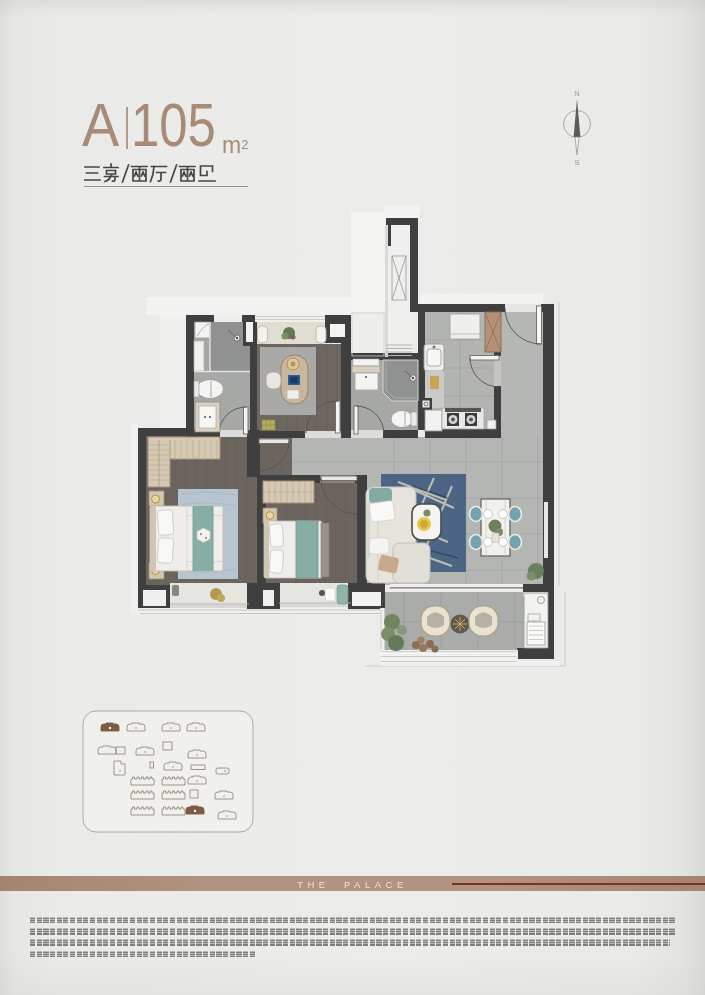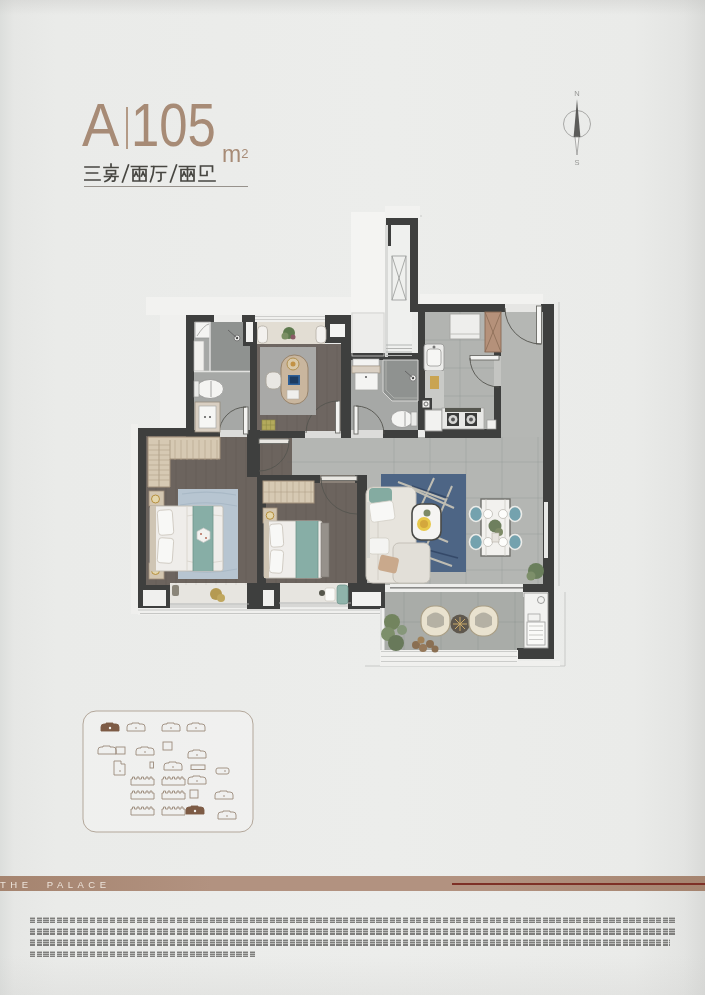--- a/index.html
+++ b/index.html
@@ -14,21 +14,21 @@
 <div class="abs" style="left:0;top:0;width:705px;height:995px;background:linear-gradient(180deg,rgba(195,195,193,0.35) 0%,rgba(255,255,255,0) 1.5%,rgba(255,255,255,0) 96%,rgba(205,205,203,0.25) 100%);"></div>
 
 <div class="abs" style="left:82px;top:92px;color:#a78b76;">
 
   <span class="abs" style="left:0;top:0;font-size:62px;line-height:1.05;transform:scaleX(0.9);transform-origin:left top;">A</span>
 
   <span class="abs" style="left:44px;top:15px;width:1.5px;height:42px;background:#b39a86;"></span>
 
   <span class="abs" style="left:49px;top:0;font-size:62px;line-height:1.05;transform:scaleX(0.82);transform-origin:left top;">105</span>
 
-  <span class="abs" style="left:140px;top:49px;font-size:23px;">m<sup style="font-size:13px;vertical-align:4px;">2</sup></span>
+  <span class="abs" style="left:140px;top:40px;font-size:23px;">m<sup style="font-size:13px;vertical-align:4px;">2</sup></span>
 </div>
 
 <svg class="abs" style="left:84px;top:163px;" width="134" height="21" viewBox="0 0 134 21">
 <g stroke="#474641" stroke-width="1.7" fill="none" stroke-linecap="square">
 
   <path d="M1 4 H15 M2.5 10 H13.5 M0.5 17 H16"></path>
 
   <path d="M27 1 V3 M20 4.5 H34 M22.5 7.5 H31.5 M22.5 7.5 V11 H31.5 V7.5 M20.5 13.5 H34 M27.5 11 V13.5 M26.5 13.5 Q26 16.5 21 18.5 M31 13.5 V16.5 Q31 18.2 28.5 18.2"></path>
 
   <path d="M44.5 2 L38.5 19"></path>
@@ -601,18 +601,18 @@
   <circle cx="115" cy="103" r="1.2" fill="#f5f3f0"></circle>
   <use href="#bld" x="138" y="103"></use>
       <circle cx="147" cy="108" r="0.8" fill="#9b8a7b"></circle>
   </g>
 </svg>
 
 <div class="abs" style="left:0;top:876px;width:705px;height:15px;background:linear-gradient(90deg,#a5846f 0%,#b29280 30%,#b29280 70%,#a5846f 100%);"></div>
 
 <div class="abs" style="left:452px;top:883px;width:253px;height:2px;background:#7e3026;"></div>
 
-<div class="abs" style="left:0;top:878.5px;width:705px;text-align:left;font-size:9.5px;letter-spacing:4.5px;color:#ece3da;">THE&nbsp;&nbsp;PALACE</div>
+<div class="abs" style="left:0;top:878.5px;width:705px;text-align:center;font-size:9.5px;letter-spacing:4.5px;color:#ece3da;">THE&nbsp;&nbsp;PALACE</div>
 
 <div class="abs" style="left:30px;top:917px;width:646px;height:6.4px;background:repeating-linear-gradient(180deg,rgba(234,235,233,0.55) 0,rgba(234,235,233,0.55) 1px,rgba(0,0,0,0) 1px,rgba(0,0,0,0) 2.2px),repeating-linear-gradient(90deg,#7e7e7c 0,#7e7e7c 5.2px,rgba(0,0,0,0) 5.2px,rgba(0,0,0,0) 6.66px);"></div>
 <div class="abs" style="left:30px;top:928.2px;width:646px;height:6.4px;background:repeating-linear-gradient(180deg,rgba(234,235,233,0.55) 0,rgba(234,235,233,0.55) 1px,rgba(0,0,0,0) 1px,rgba(0,0,0,0) 2.2px),repeating-linear-gradient(90deg,#7e7e7c 0,#7e7e7c 5.2px,rgba(0,0,0,0) 5.2px,rgba(0,0,0,0) 6.66px);"></div>
 <div class="abs" style="left:30px;top:939.4px;width:640px;height:6.4px;background:repeating-linear-gradient(180deg,rgba(234,235,233,0.55) 0,rgba(234,235,233,0.55) 1px,rgba(0,0,0,0) 1px,rgba(0,0,0,0) 2.2px),repeating-linear-gradient(90deg,#7e7e7c 0,#7e7e7c 5.2px,rgba(0,0,0,0) 5.2px,rgba(0,0,0,0) 6.66px);"></div>
 <div class="abs" style="left:30px;top:950.6px;width:226px;height:6.4px;background:repeating-linear-gradient(180deg,rgba(234,235,233,0.55) 0,rgba(234,235,233,0.55) 1px,rgba(0,0,0,0) 1px,rgba(0,0,0,0) 2.2px),repeating-linear-gradient(90deg,#7e7e7c 0,#7e7e7c 5.2px,rgba(0,0,0,0) 5.2px,rgba(0,0,0,0) 6.66px);"></div>
 
 </body></html>

